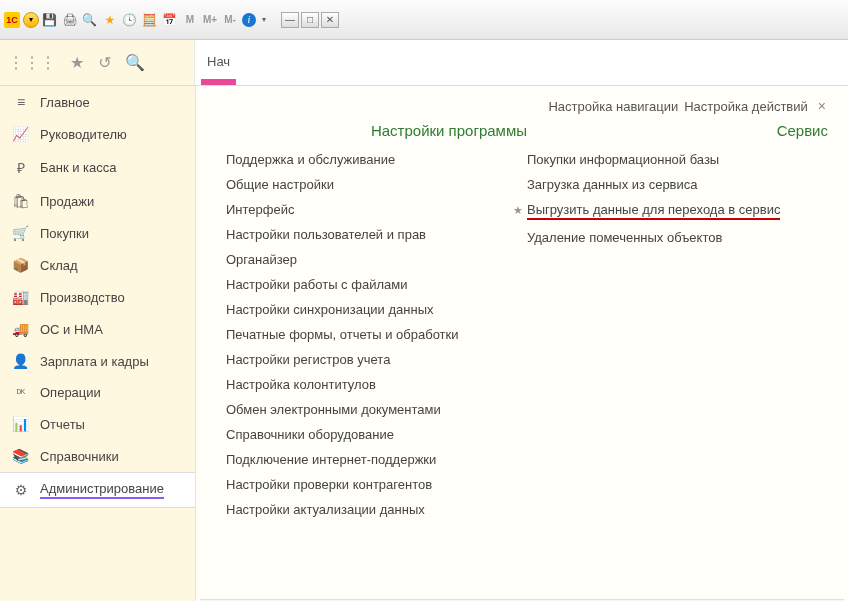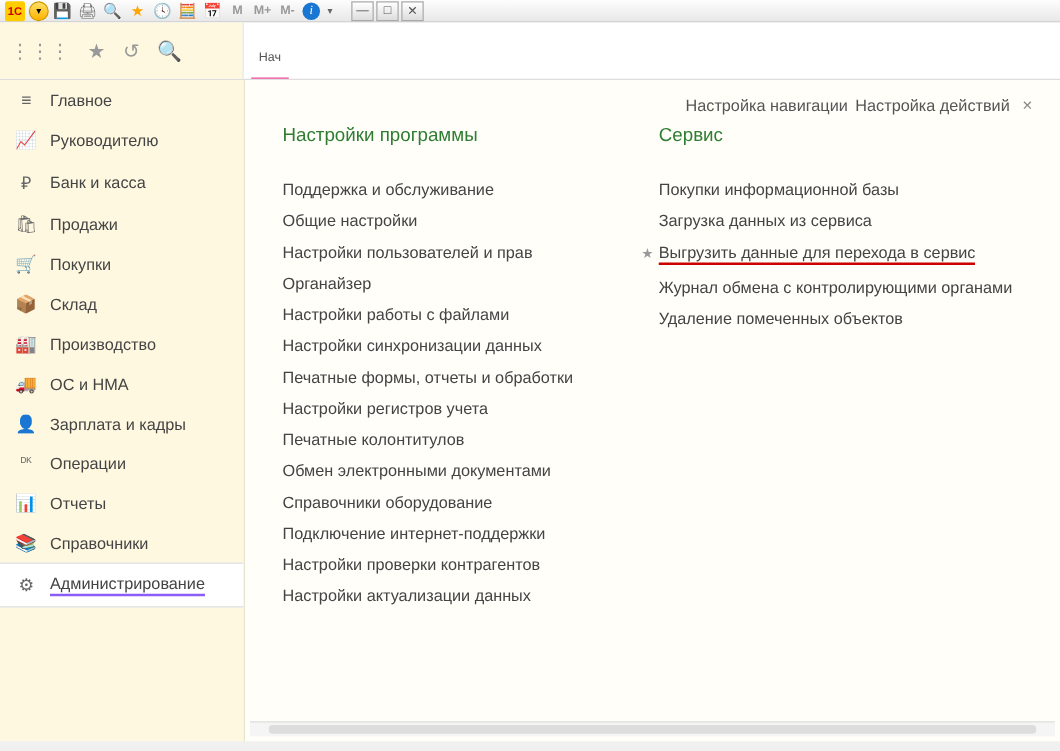--- a/index.html
+++ b/index.html
@@ -1,58 +1,58 @@
 <!DOCTYPE html>
 <html><head>
 <meta charset="utf-8">
 <style>
 * { box-sizing: border-box; margin: 0; padding: 0; }
 body { font-family: Arial, sans-serif; font-size: 12px; background: #f0f0f0; width: 848px; height: 601px; overflow: hidden; }
 
 
-.titlebar { height: 18px; background: linear-gradient(#fdfdfd, #e8e8e8); border-bottom: 1px solid #ccc; display: flex; align-items: center; padding: 0 4px; gap: 3px; }
+.titlebar { height: 40px; background: linear-gradient(#fdfdfd, #e8e8e8); border-bottom: 1px solid #ccc; display: flex; align-items: center; padding: 0 4px; gap: 3px; }
 .app-icon { width: 16px; height: 16px; background: #ffcc00; border-radius: 2px; display: flex; align-items: center; justify-content: center; font-size: 9px; font-weight: bold; color: #c00; }
 .dropdown-btn { width: 16px; height: 16px; background: linear-gradient(#ffe066, #ffb300); border-radius: 50%; border: 1px solid #cc9900; font-size: 8px; display: flex; align-items: center; justify-content: center; cursor: pointer; }
 .title-text { flex: 1; color: #555; font-size: 11px; padding-left: 4px; white-space: nowrap; overflow: hidden; }
 .toolbar-icons { display: flex; gap: 4px; align-items: center; }
 .ti { width: 16px; height: 16px; display: flex; align-items: center; justify-content: center; font-size: 12px; cursor: pointer; color: #666; }
 .ti.star { color: #ffa500; }
 .ti.calc { color: #ff9800; }
 .ti.cal { color: #ff9800; }
 .ti.m { color: #999; font-weight: bold; font-size: 10px; }
 .ti.info { background: #1976d2; color: #fff; border-radius: 50%; width: 14px; height: 14px; font-family: serif; font-style: italic; font-size: 10px; }
 .win-btns { display: flex; gap: 2px; margin-left: 6px; }
 .win-btn { width: 18px; height: 16px; border: 1px solid #aaa; background: linear-gradient(#fff,#ddd); display: flex; align-items: center; justify-content: center; font-size: 10px; cursor: pointer; color: #555; }
 
 
 .topbar { height: 46px; background: #fff; display: flex; align-items: center; border-bottom: 1px solid #ddd; }
 .topbar-left { width: 195px; background: #fff8e1; height: 100%; display: flex; align-items: center; padding: 0 8px; gap: 14px; border-right: 1px solid #e8e8e8; }
 .tb-icon { color: #999; font-size: 16px; cursor: pointer; }
 .tab-area { display: flex; align-items: flex-end; height: 100%; padding-left: 6px; }
-.tab { padding: 10px 6px 10px 6px; border-bottom: 1px solid #ec4899; font-size: 10px; color: #555; }
+.tab { padding: 10px 6px 10px 6px; border-bottom: 6px solid #ec4899; font-size: 13px; color: #555; }
 
 
 .main { display: flex; height: calc(601px - 26px - 46px); }
 
 
 .sidebar { width: 195px; background: #fff8e1; overflow-y: auto; }
 .sb-item { display: flex; align-items: center; padding: 8px 12px; gap: 10px; cursor: pointer; color: #444; font-size: 13px; }
 .sb-item.active { background: #fff; border-top: 1px solid #ddd; border-bottom: 1px solid #ddd; }
 .sb-icon { width: 18px; text-align: center; color: #666; font-size: 14px; }
 .underline-red { display: inline-block; border-bottom: 2px solid #8b5cf6; padding-bottom: 1px; }
 
 
 .content { flex: 1; background: #fffef9; position: relative; border-left: 1px solid #e5e5d0; display: flex; flex-direction: column; }
 .content-header { display: flex; justify-content: flex-end; padding: 12px 18px 8px; gap: 6px; align-items: center; }
 .hdr-link { color: #555; font-size: 13px; cursor: pointer; }
 .close-x { color: #888; font-size: 14px; cursor: pointer; padding: 0 4px; }
 
 .columns { display: flex; padding: 0 20px 10px 30px; flex: 1; overflow: hidden; }
 .col { flex: 1; }
-.col h3 { color: #2e7d32; font-size: 15px; font-weight: normal; margin-bottom: 22px; }
+.col h3 { color: #2e7d32; font-size: 15px; font-weight: normal; margin-bottom: 8px; text-align: right; }
 .col ul { list-style: none; }
 .col li { padding: 5px 0; font-size: 13px; color: #444; cursor: pointer; }
 .highlighted { display: inline-block; border-bottom: 2px solid #c00; padding-bottom: 1px; position: relative; }
 .star-mark { position: absolute; left: -14px; top: 2px; color: #999; font-size: 11px; }
 
 .scrollbar-bottom { height: 12px; background: #f5f5f5; border-top: 1px solid #e0e0e0; position: relative; margin: 0 4px 4px; }
 .scroll-thumb { position: absolute; left: 15px; right: 15px; top: 2px; bottom: 2px; background: #ddd; border-radius: 3px; }
 </style>
 </head>
 <body>
@@ -156,47 +156,47 @@
       <span class="hdr-link">Настройка действий</span>
       <span class="close-x">×</span>
     </div>
 
     <div class="columns">
       <div class="col">
         <h3>Настройки программы</h3>
         <ul>
           <li>Поддержка и обслуживание</li>
           <li>Общие настройки</li>
+          <li>Интерфейс</li>
           <li>Настройки пользователей и прав</li>
           <li>Органайзер</li>
           <li>Настройки работы с файлами</li>
           <li>Настройки синхронизации данных</li>
           <li>Печатные формы, отчеты и обработки</li>
           <li>Настройки регистров учета</li>
-          <li>Печатные колонтитулов</li>
+          <li>Настройка колонтитулов</li>
           <li>Обмен электронными документами</li>
           <li>Справочники оборудование</li>
           <li>Подключение интернет-поддержки</li>
           <li>Настройки проверки контрагентов</li>
           <li>Настройки актуализации данных</li>
         </ul>
       </div>
 
       <div class="col">
         <h3>Сервис</h3>
         <ul>
           <li>Покупки информационной базы</li>
           <li>Загрузка данных из сервиса</li>
           <li>
             <span class="highlighted">
               <span class="star-mark">★</span>
               <span>Выгрузить данные для перехода в сервис</span>
             </span>
           </li>
-          <li>Журнал обмена с контролирующими органами</li>
           <li>Удаление помеченных объектов</li>
         </ul>
       </div>
     </div>
 
     <div class="scrollbar-bottom">
       <div class="scroll-thumb"></div>
     </div>
   </div>
 

